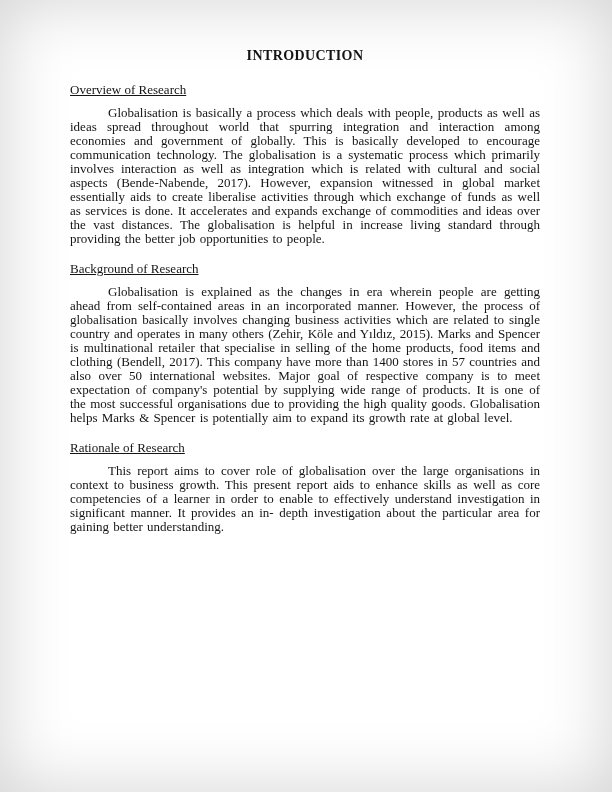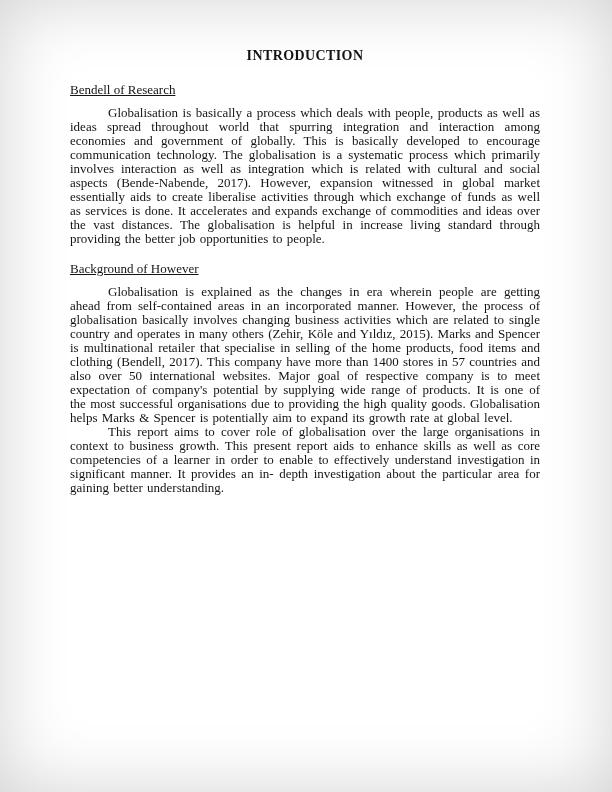--- a/index.html
+++ b/index.html
@@ -46,26 +46,27 @@
   }
 </style>
 </head>
 <body>
 
 <div class="page">
 
   <h1 class="doc-title">INTRODUCTION</h1>
 
   <div class="section">
-    <h2 class="section-heading">Bendell of Research</h2>
+    <h2 class="section-heading">Overview of Research</h2>
     <p class="section-body">Globalisation is basically a process which deals with people, products as well as ideas spread throughout world that spurring integration and interaction among economies and government of globally. This is basically developed to encourage communication technology. The globalisation is a systematic process which primarily involves interaction as well as integration which is related with cultural and social aspects (Bende-Nabende, 2017). However, expansion witnessed in global market essentially aids to create liberalise activities through which exchange of funds as well as services is done. It accelerates and expands exchange of commodities and ideas over the vast distances. The globalisation is helpful in increase living standard through providing the better job opportunities to people.</p>
   </div>
 
   <div class="section">
-    <h2 class="section-heading">Background of However</h2>
+    <h2 class="section-heading">Background of Research</h2>
     <p class="section-body">Globalisation is explained as the changes in era wherein people are getting ahead from self-contained areas in an incorporated manner. However, the process of globalisation basically involves changing business activities which are related to single country and operates in many others (Zehir, Köle and Yıldız, 2015). Marks and Spencer is multinational retailer that specialise in selling of the home products, food items and clothing (Bendell, 2017). This company have more than 1400 stores in 57 countries and also over 50 international websites. Major goal of respective company is to meet expectation of company's potential by supplying wide range of products. It is one of the most successful organisations due to providing the high quality goods. Globalisation helps Marks &amp; Spencer is potentially aim to expand its growth rate at global level.</p>
   </div>
 
   <div class="section">
+    <h2 class="section-heading">Rationale of Research</h2>
     <p class="section-body">This report aims to cover role of globalisation over the large organisations in context to business growth. This present report aids to enhance skills as well as core competencies of a learner in order to enable to effectively understand investigation in significant manner. It provides an in- depth investigation about the particular area for gaining better understanding.</p>
   </div>
 
 </div>
 
 </body></html>

